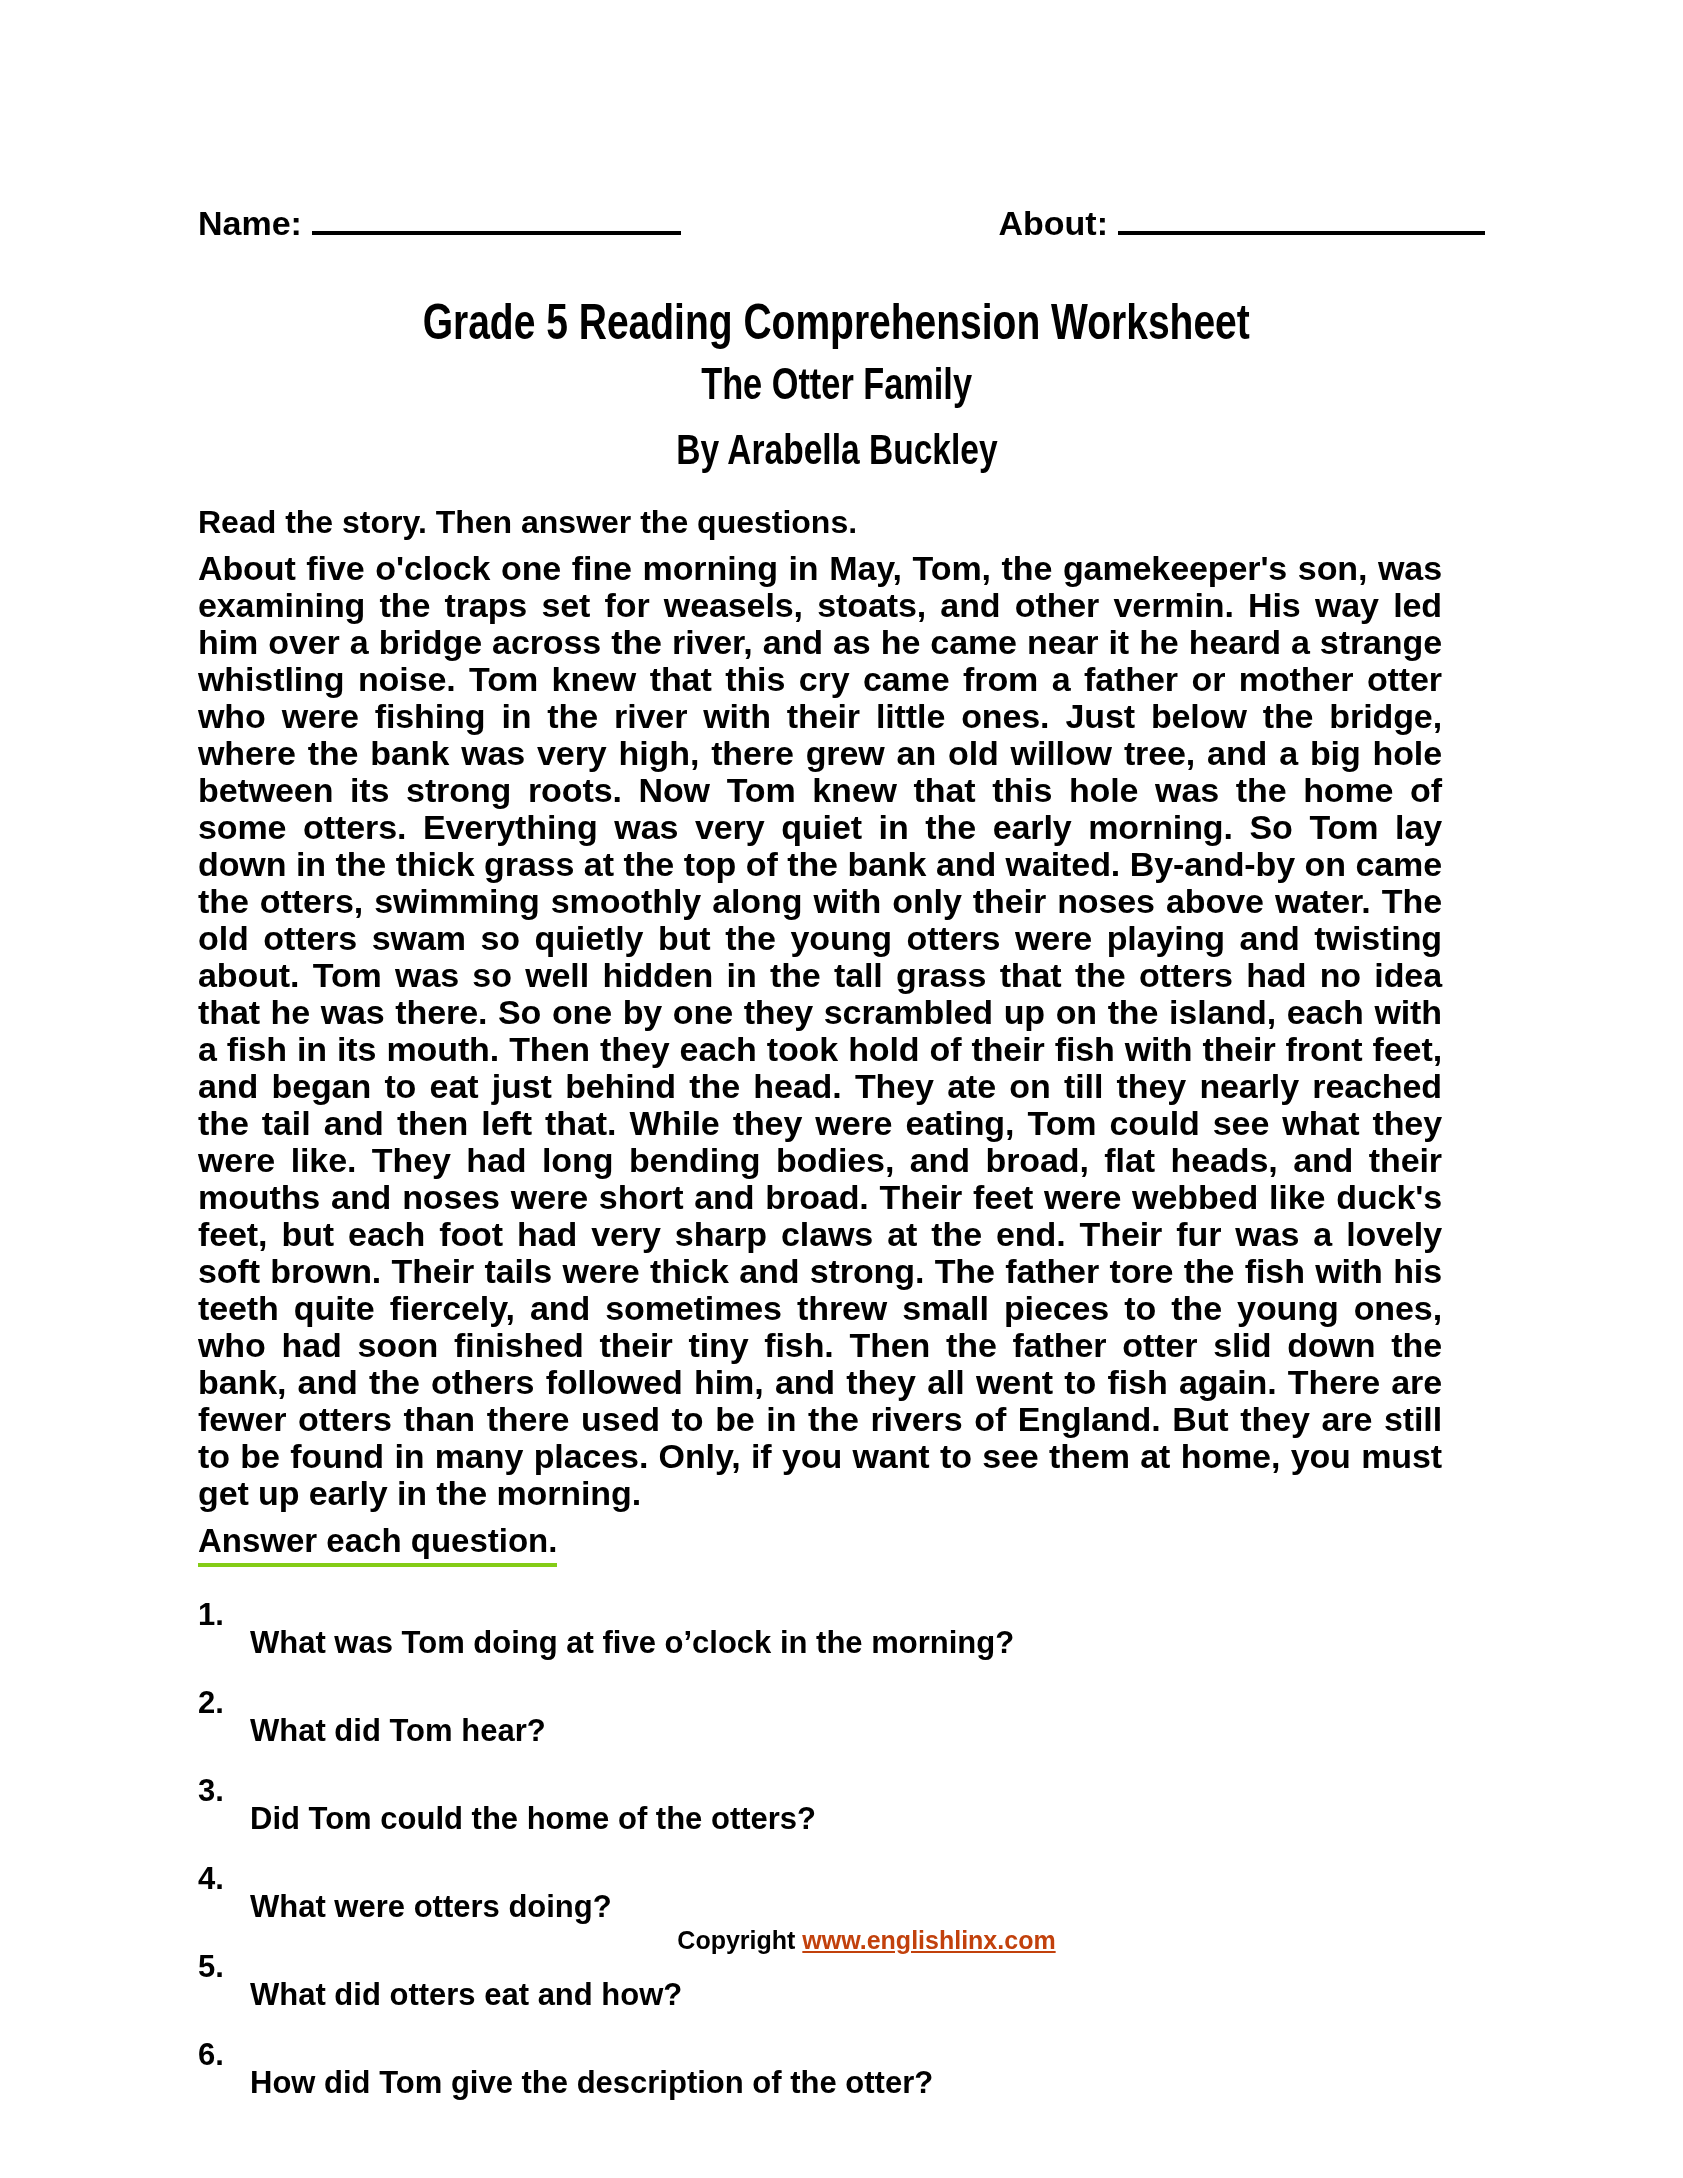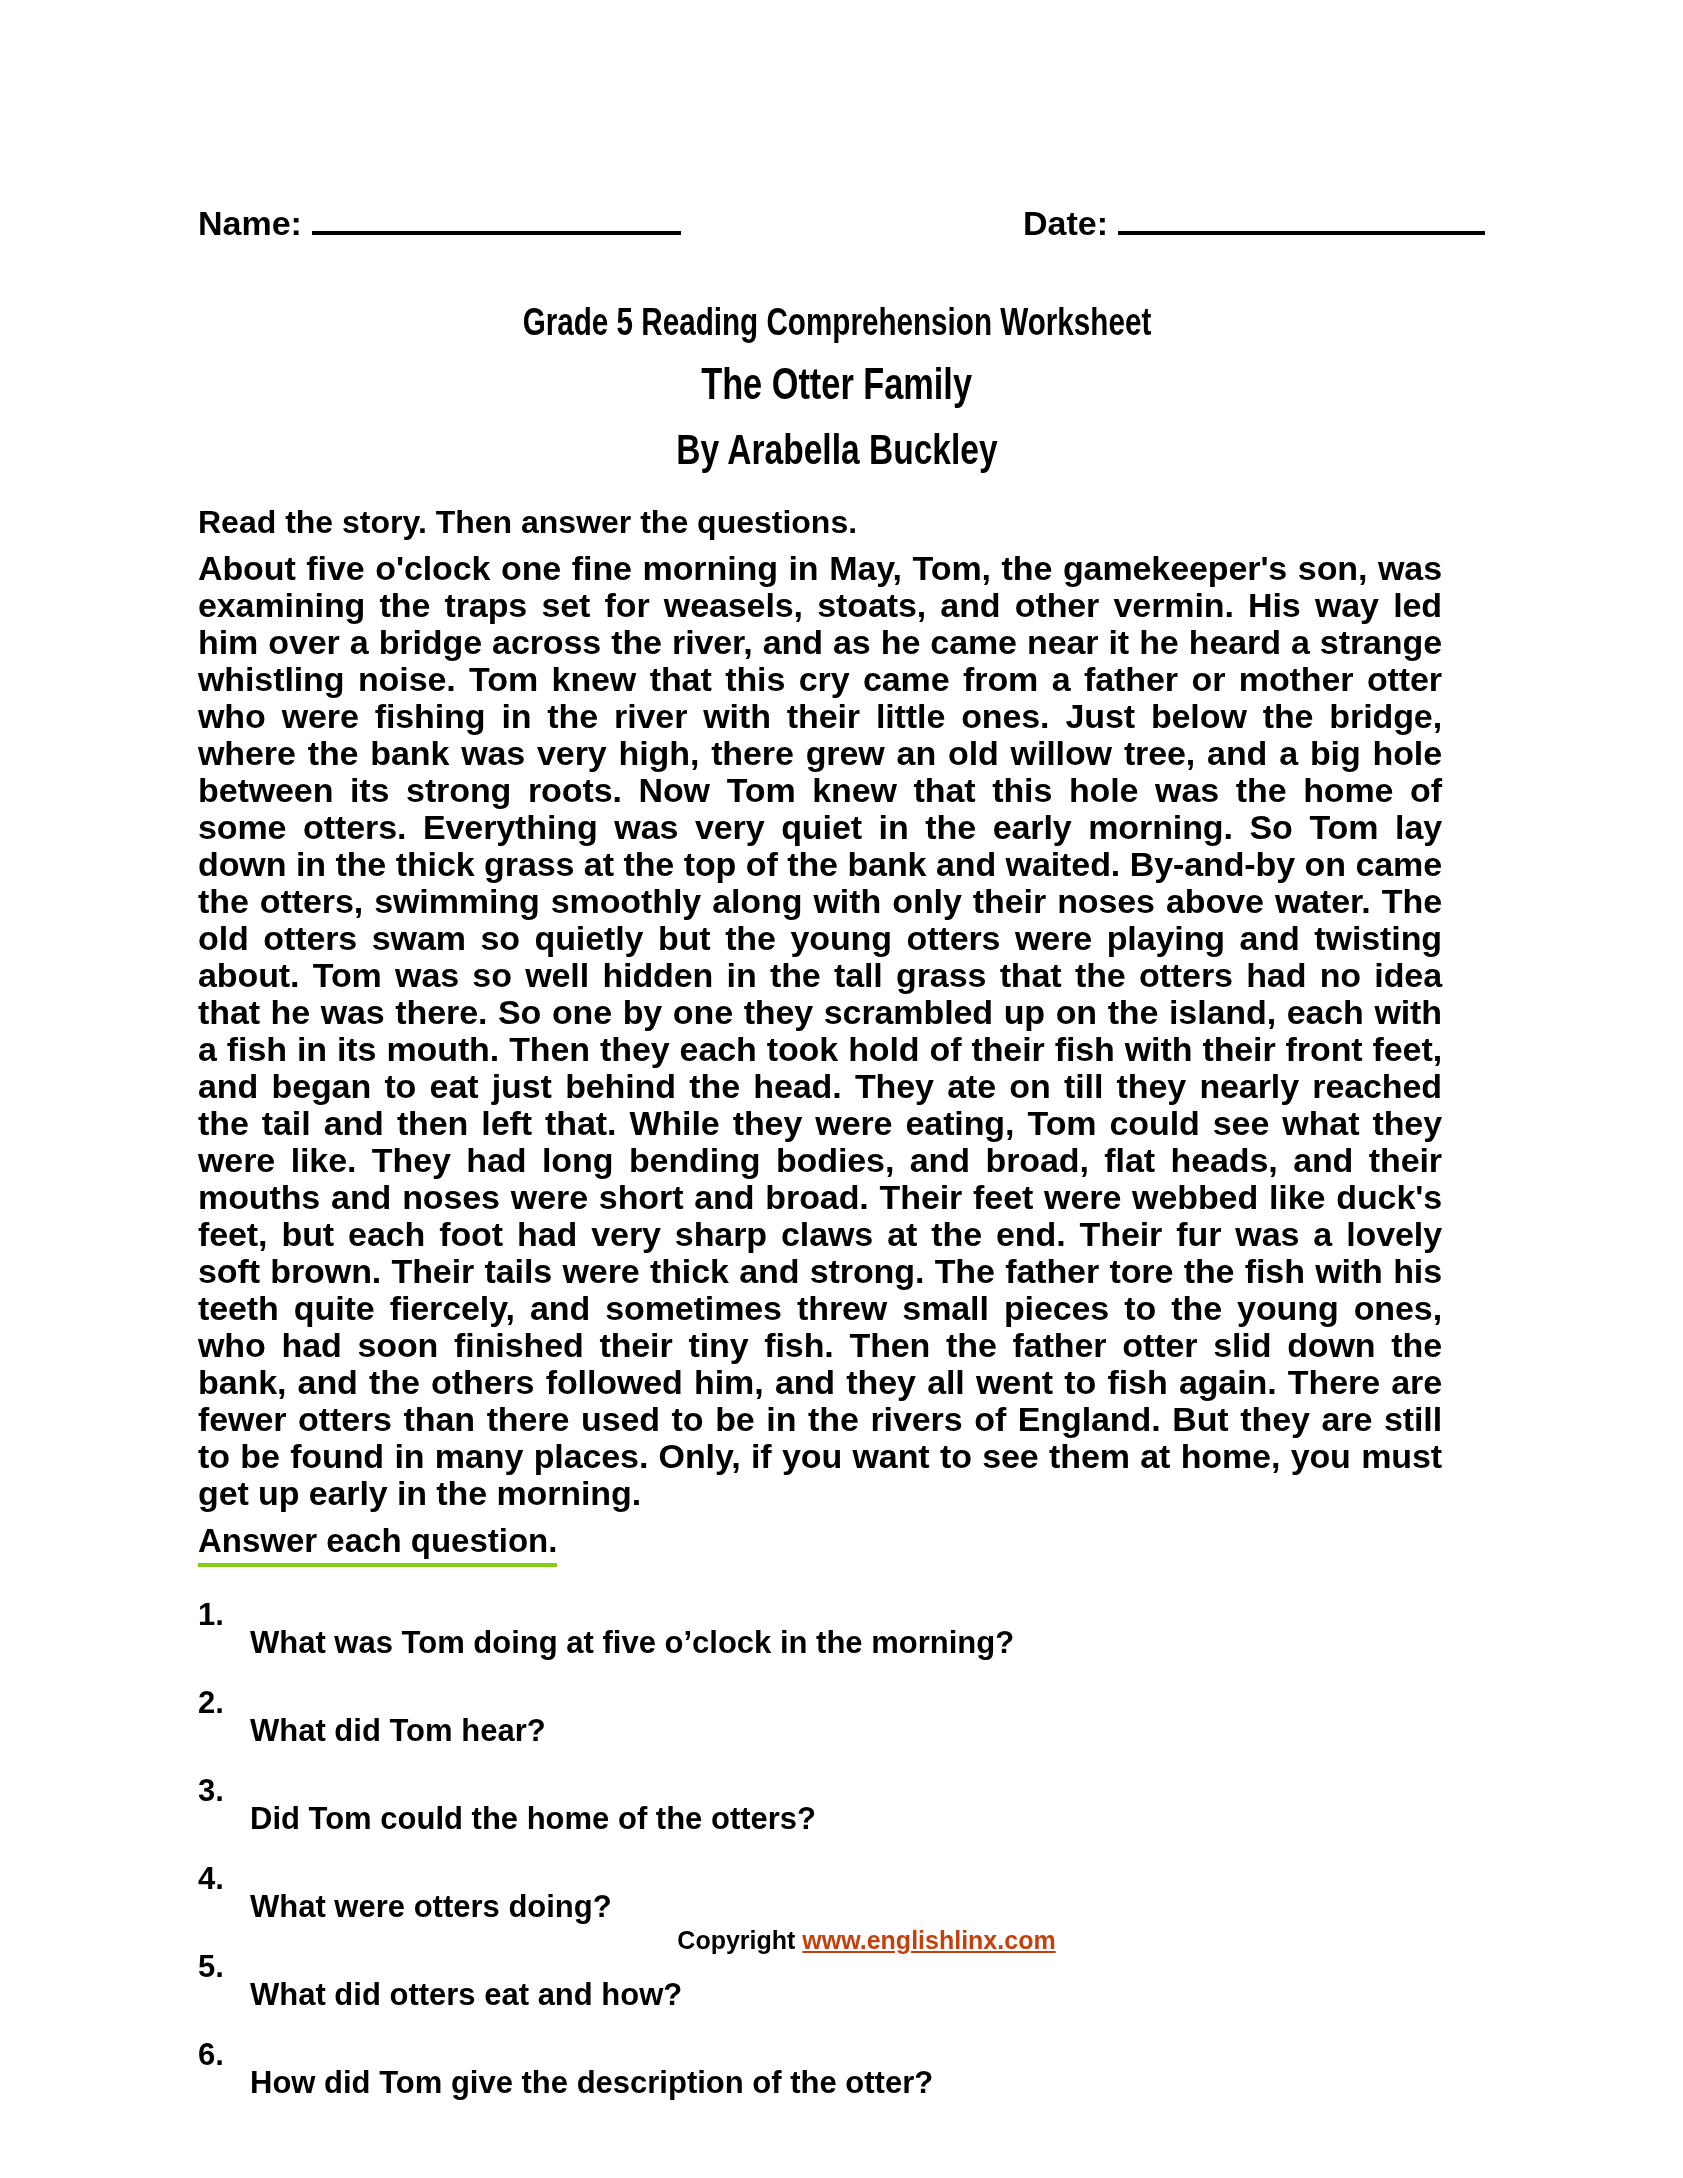--- a/index.html
+++ b/index.html
@@ -41,21 +41,21 @@
 
   
   .center-line {
     position: absolute;
     left: 198px;
     width: 1277px;
     display: flex;
     justify-content: center;
     white-space: nowrap;
   }
-  .main-title    { top: 293px; font-size: 38px; line-height: 59px; }
+  .main-title    { top: 293px; font-size: 50px; line-height: 59px; }
   .story-title   { top: 358px; font-size: 44px; line-height: 52px; }
   .story-byline  { top: 428px; font-size: 43px; line-height: 42px; }
   .condensed { display: inline-block; transform: scaleX(0.78); transform-origin: center; }
 
   
   .instruction {
     position: absolute;
     top: 503px;
     left: 198px;
     width: 1244px;
@@ -121,21 +121,21 @@
 </head>
 <body>
 
 <div class="page">
 
   <div class="header-row">
     <div class="field">
       <span class="field-label">Name:</span><span class="blank name-blank"></span>
     </div>
     <div class="field">
-      <span class="field-label">Date:</span><span class="blank date-blank"></span>
+      <span class="field-label">About:</span><span class="blank date-blank"></span>
     </div>
   </div>
 
   <div class="center-line main-title">
     <span class="condensed">Grade 5 Reading Comprehension Worksheet</span>
   </div>
   <div class="center-line story-title">
     <span class="condensed">The Otter Family</span>
   </div>
   <div class="center-line story-byline">

